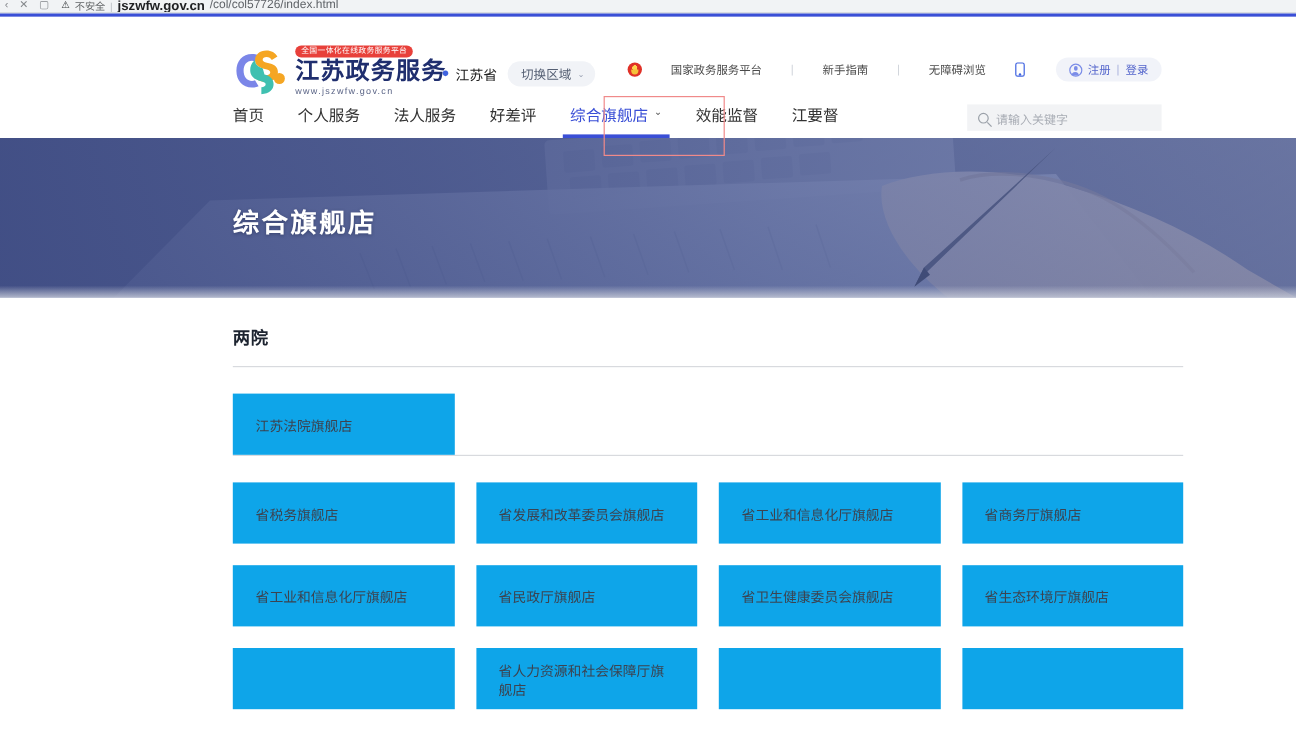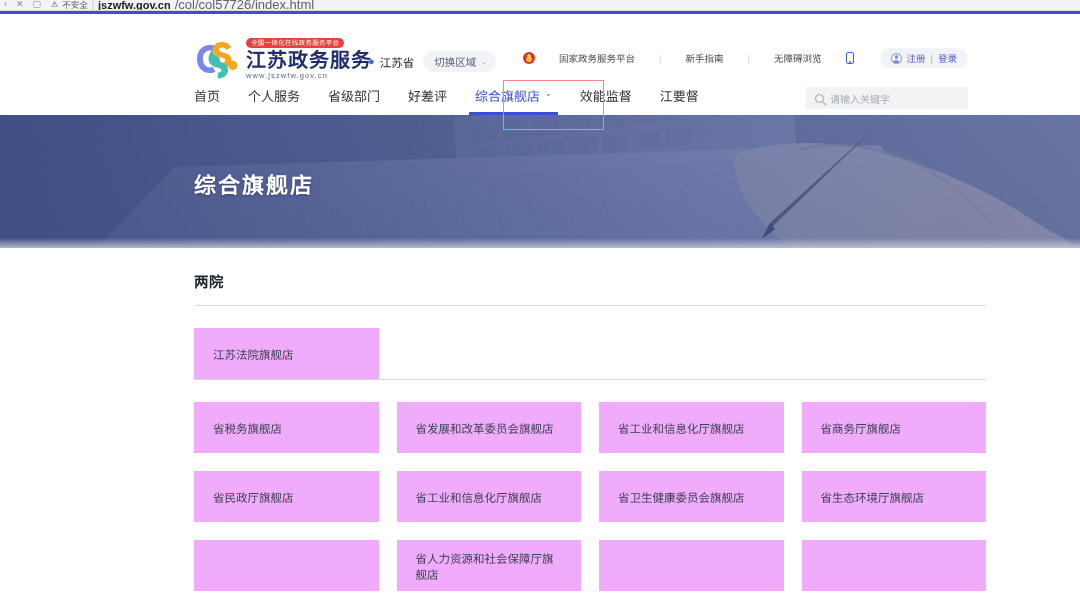--- a/index.html
+++ b/index.html
@@ -31,21 +31,21 @@
   }
   .omnibox {
     margin-left: 10px;
     display: flex; align-items: flex-end; gap: 4px;
     height: 11px; flex: 1;
   }
   .omnibox .lock { font-size: 8px; color: #3c4043; line-height: 10px; }
   .omnibox .secure-txt { font-size: 8.5px; color: #3c4043; line-height: 10px; opacity:.8;}
   .omnibox .sep { color: #bdc1c6; font-size: 8.5px; line-height:10px;}
   .omnibox .url-strong { font-size: 11px; color: #202124; font-weight: 700; line-height:10px;}
-  .omnibox .url-rest { font-size: 13px; color: #5f6368; line-height:10px;}
+  .omnibox .url-rest { font-size: 10px; color: #5f6368; line-height:10px;}
 
   .blue-rule { height: 3px; background: #3a4fd6; }
 
   
   .site-header {
     position: relative;
     height: 101px;
     background: #ffffff;
   }
 
@@ -261,21 +261,21 @@
     margin: 0 94px 0 194px;
   }
   .card-grid {
     margin: 22px 94px 0 194px;
     display: grid;
     grid-template-columns: repeat(4, 1fr);
     column-gap: 18px;
     row-gap: 18px;
   }
   .store-card {
-    background: #f0abfc;
+    background: #0ea5e9;
     height: 51px;
     display: flex;
     align-items: center;
     padding: 0 19px;
     font-size: 11.5px;
     color: #3c4350;
     cursor: pointer;
     position: relative;
   }
   .store-card.single { width: 185px; }
@@ -351,21 +351,21 @@
     </div>
 
     <nav class="main-nav" id="main-nav">
         <div class="nav-item">
           <span>首页</span>
         </div>
         <div class="nav-item">
           <span>个人服务</span>
         </div>
         <div class="nav-item">
-          <span>省级部门</span>
+          <span>法人服务</span>
         </div>
         <div class="nav-item">
           <span>好差评</span>
         </div>
         <div class="nav-item active">
           <span>综合旗舰店</span>
           <span class="nav-caret">⌄</span>
         </div>
         <div class="nav-item">
           <span>效能监督</span>
@@ -471,24 +471,24 @@
         <div class="store-card">
           <span>省发展和改革委员会旗舰店</span>
         </div>
         <div class="store-card">
           <span>省工业和信息化厅旗舰店</span>
         </div>
         <div class="store-card">
           <span>省商务厅旗舰店</span>
         </div>
         <div class="store-card">
+          <span>省工业和信息化厅旗舰店</span>
+        </div>
+        <div class="store-card">
           <span>省民政厅旗舰店</span>
-        </div>
-        <div class="store-card">
-          <span>省工业和信息化厅旗舰店</span>
         </div>
         <div class="store-card">
           <span>省卫生健康委员会旗舰店</span>
         </div>
         <div class="store-card">
           <span>省生态环境厅旗舰店</span>
         </div>
         <div class="store-card"></div>
         <div class="store-card">
           <span>省人力资源和社会保障厅旗舰店</span>

